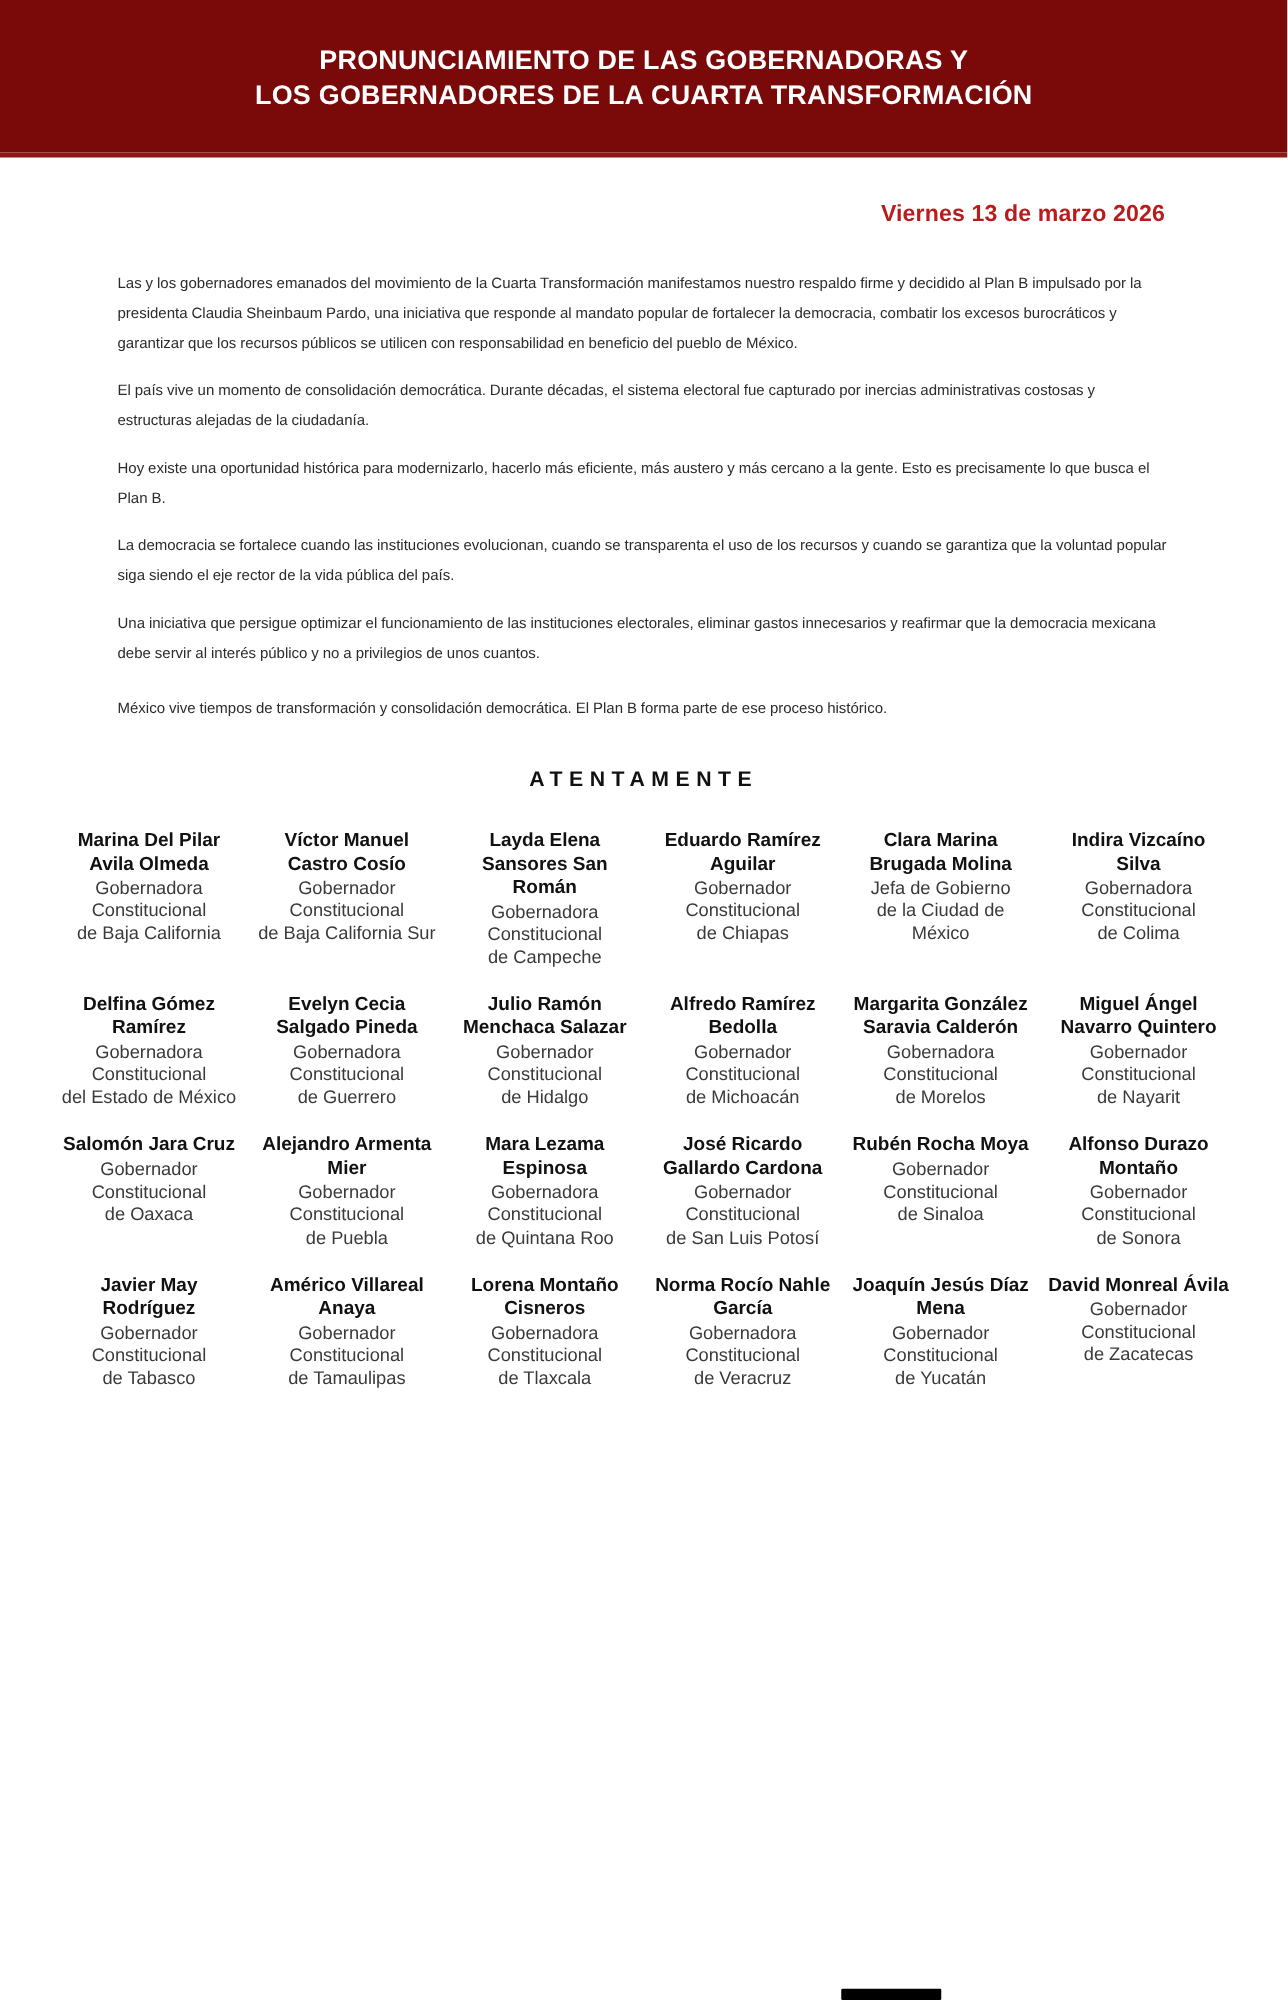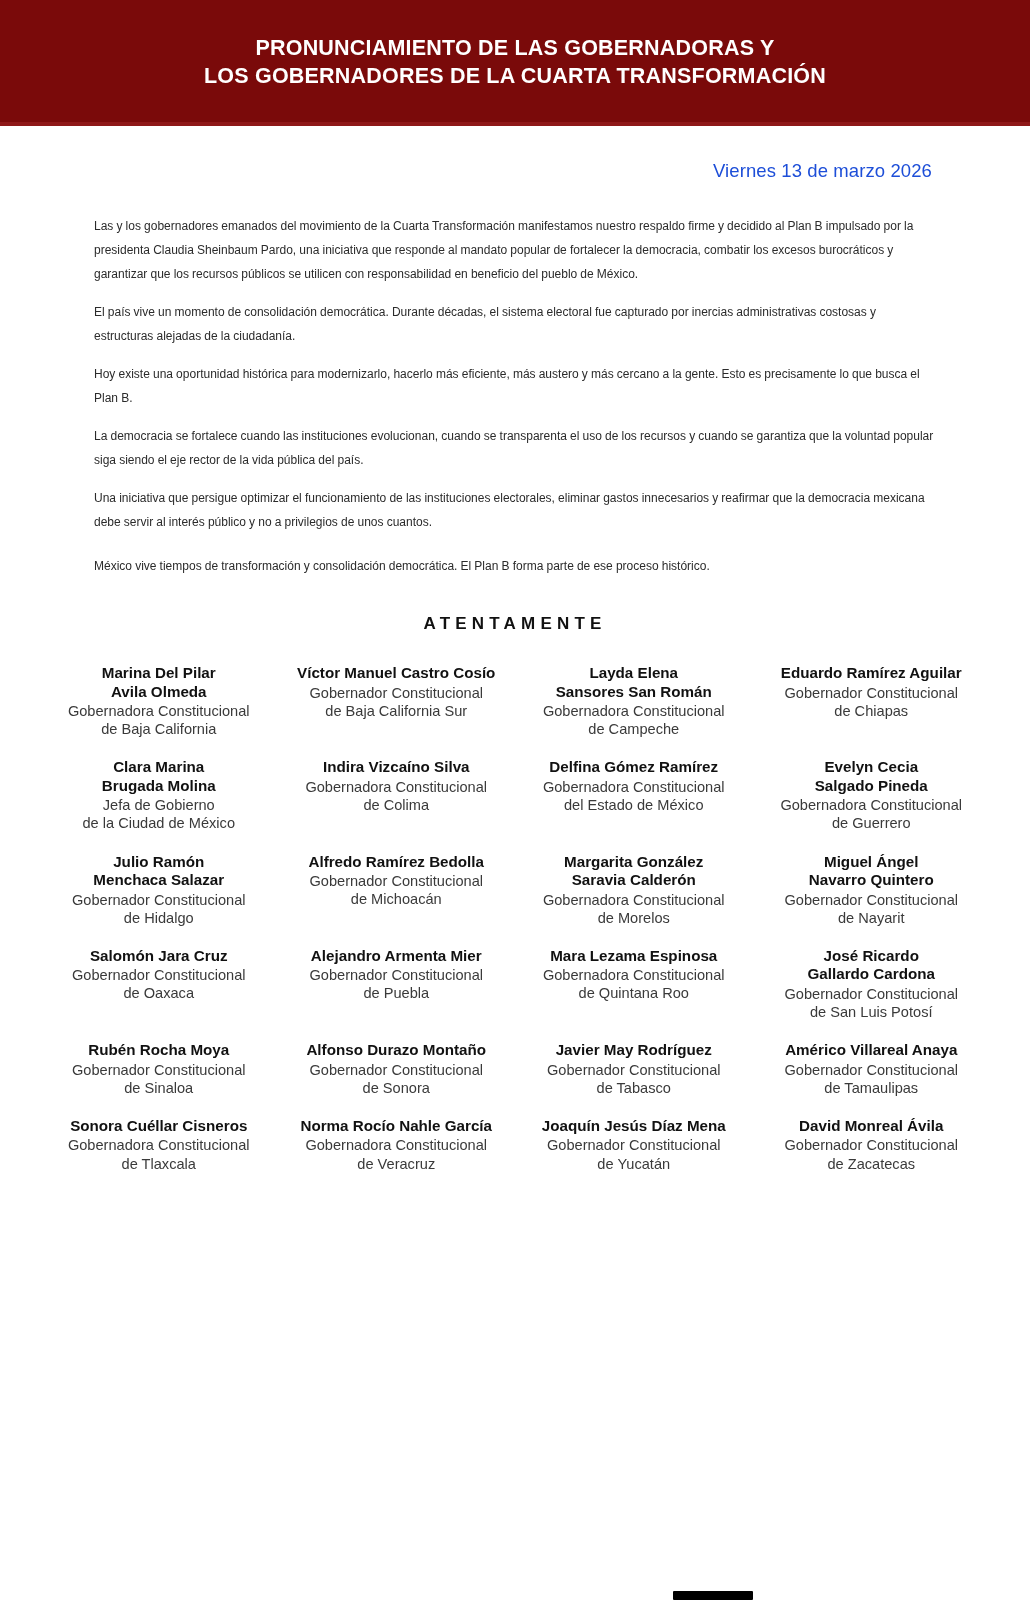--- a/index.html
+++ b/index.html
@@ -49,22 +49,22 @@
   .header-title .line { display: block; }
 
   
   .date-row {
     margin-top: 38px;
     padding-right: 98px;
     text-align: right;
   }
   .date-text {
     font-size: 18.5px;
-    font-weight: normal;
-    color: #1d4ed8;
+    font-weight: bold;
+    color: #b91c1c;
     letter-spacing: 0.1px;
   }
 
   
   .body-copy {
     margin: 32px auto 0 auto;
     width: 846px;
     padding: 0 2px;
   }
   .para {
@@ -85,21 +85,21 @@
     font-weight: bold;
     letter-spacing: 5.2px;
     color: #111111;
   }
 
   
   .sign-grid {
     margin: 30px auto 0 auto;
     width: 950px;
     display: grid;
-    grid-template-columns: repeat(4, 1fr);
+    grid-template-columns: repeat(6, 1fr);
     row-gap: 20px;
     column-gap: 0px;
   }
   .sign-cell {
     text-align: center;
     padding: 0 6px;
   }
   .sign-name {
     font-size: 15.2px;
     font-weight: bold;
@@ -261,21 +261,21 @@
     <div class="sign-role">Gobernador Constitucional
 de Tabasco</div>
   </div>
   <div class="sign-cell">
     <div class="sign-name">Américo Villareal Anaya</div>
     <div class="sign-role">Gobernador Constitucional
 de Tamaulipas</div>
   </div>
 
   <div class="sign-cell">
-    <div class="sign-name">Sonora Cuéllar Cisneros</div>
+    <div class="sign-name">Lorena Montaño Cisneros</div>
     <div class="sign-role">Gobernadora Constitucional
 de Tlaxcala</div>
   </div>
   <div class="sign-cell">
     <div class="sign-name">Norma Rocío Nahle García</div>
     <div class="sign-role">Gobernadora Constitucional
 de Veracruz</div>
   </div>
   <div class="sign-cell">
     <div class="sign-name">Joaquín Jesús Díaz Mena</div>

